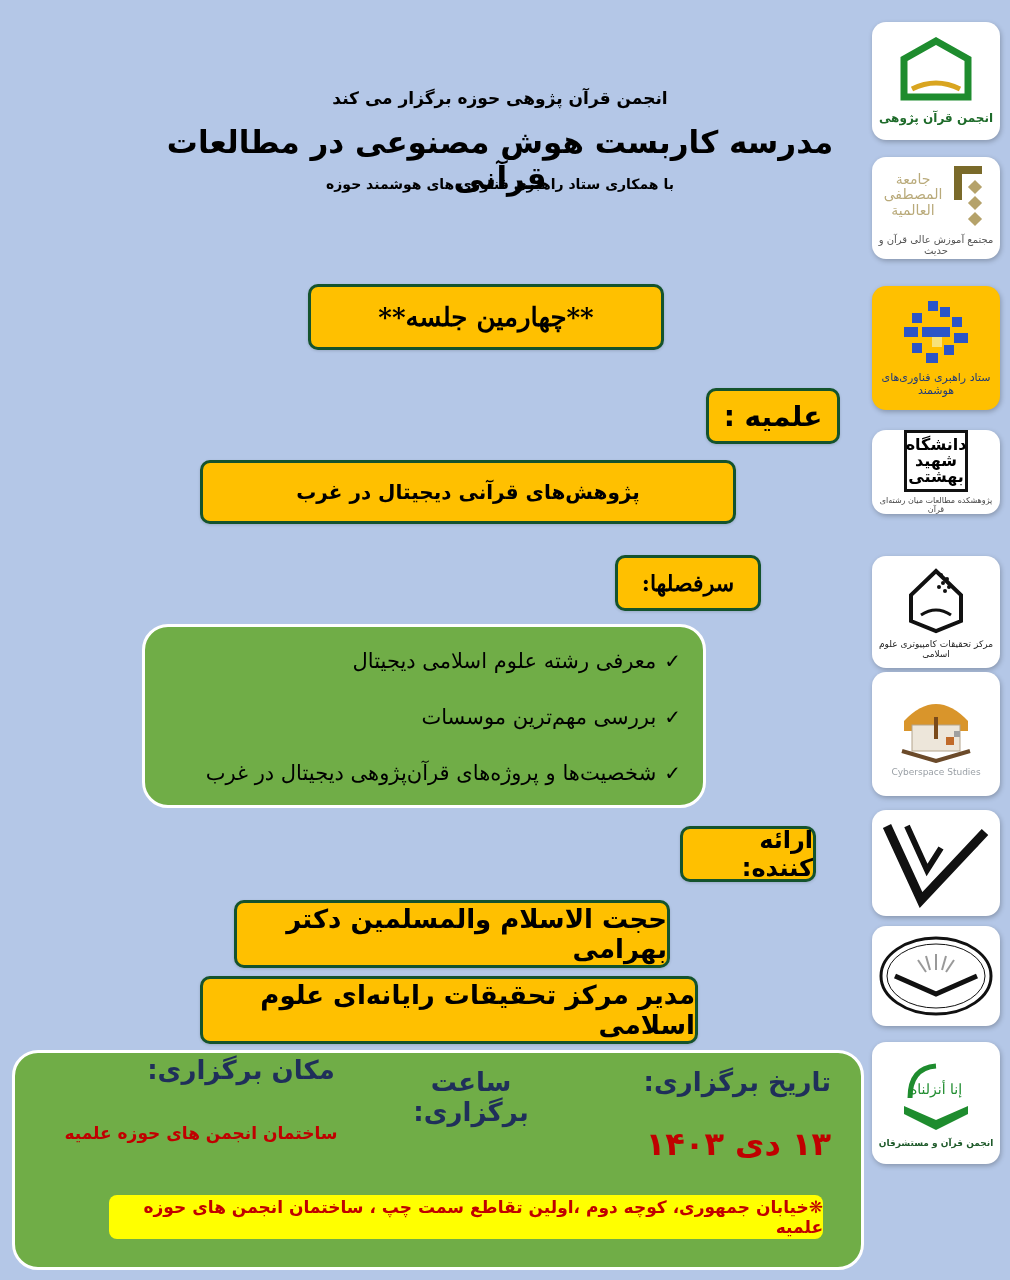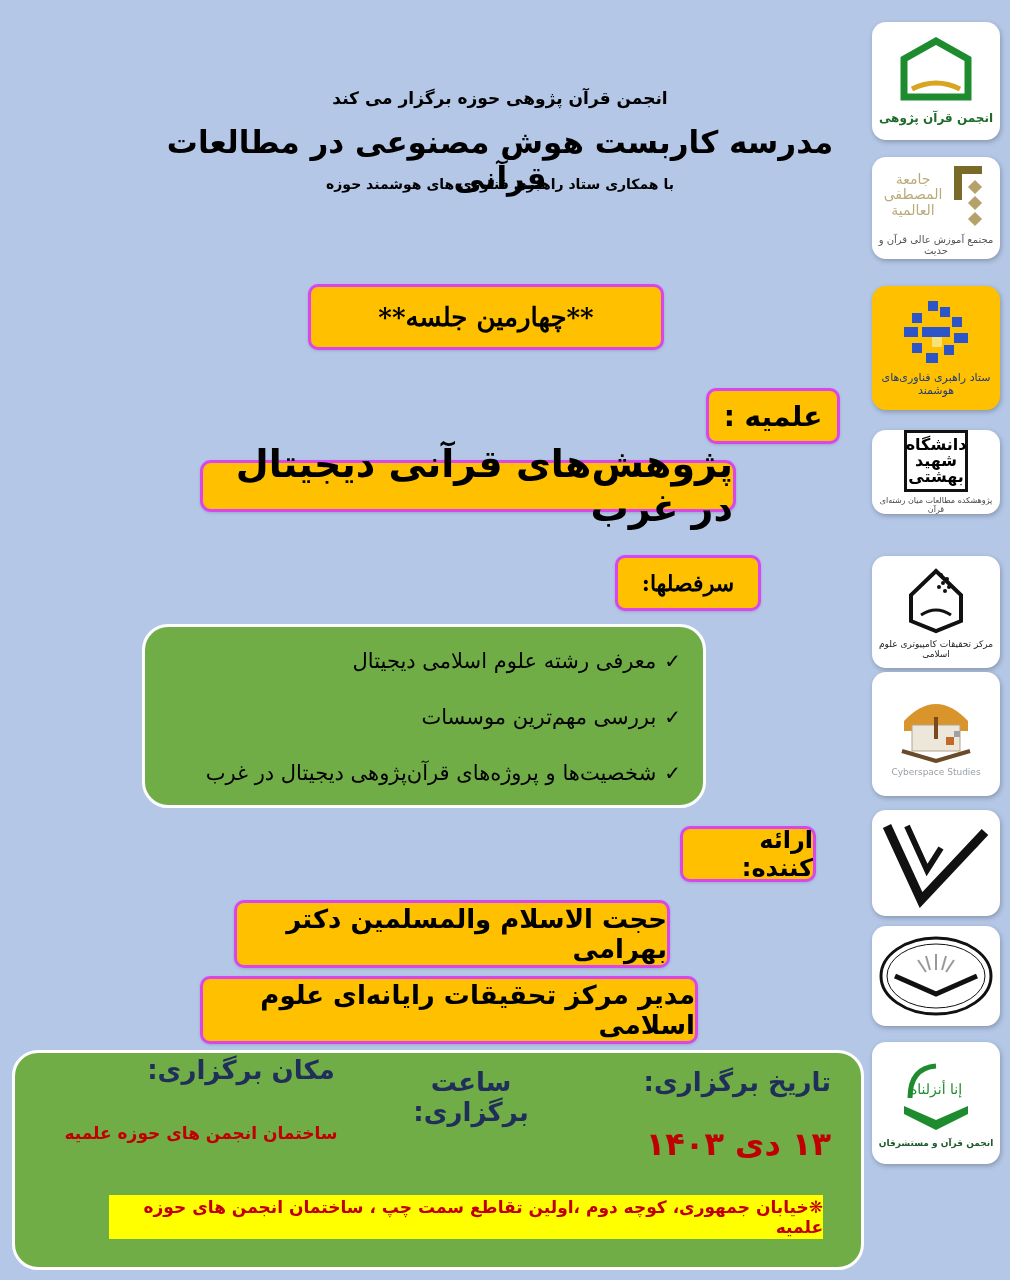--- a/index.html
+++ b/index.html
@@ -4,21 +4,21 @@
 <style>
   html, body { margin:0; padding:0; }
   body {
     width:1010px; height:1280px; background:#B4C7E7; position:relative; overflow:hidden;
     font-family:"DejaVu Sans", sans-serif; color:#000;
   }
   .abs { position:absolute; }
   .rtl { direction:rtl; }
   .hdr { left:150px; width:700px; text-align:center; font-weight:bold; }
   .pill {
-    position:absolute; background:#FFC000; border:3px solid #d946ef; border-radius:10px;
+    position:absolute; background:#FFC000; border:3px solid #14532d; border-radius:10px;
     box-sizing:border-box; display:flex; align-items:center; justify-content:center;
     font-weight:bold; direction:rtl; box-shadow:0 1px 3px rgba(0,0,0,.15);
   }
   .greenbox {
     position:absolute; background:#70AD47; border:3px solid #fff; border-radius:26px;
     box-sizing:border-box; direction:rtl;
   }
   .topic { font-family:"DejaVu Serif", serif; font-size:21px; display:flex; align-items:center; gap:8px; position:absolute; right:22px; }
   .check { font-size:20px; }
   .logo {
@@ -38,21 +38,21 @@
 <div class="abs hdr rtl" style="top:124px;font-size:31px;">مدرسه کاربست هوش مصنوعی در مطالعات قرآنی</div>
 <div class="abs hdr rtl" style="top:176px;font-size:14px;">با همکاری ستاد راهبری فناوری های هوشمند حوزه</div>
 
 <div class="pill" style="left:308px;top:284px;width:356px;height:66px;font-size:26px;font-family:'DejaVu Serif',serif;">
   <span>**چهارمین جلسه**</span>
 </div>
 
 <div class="pill" style="left:706px;top:388px;width:134px;height:56px;font-size:28px;">
   <span>علمیه :</span>
 </div>
-<div class="pill" style="left:200px;top:460px;width:536px;height:52px;font-size:38px;border-radius:11px;">
+<div class="pill" style="left:200px;top:460px;width:536px;height:64px;font-size:20px;">
   <span>پژوهش‌های قرآنی دیجیتال در غرب</span>
 </div>
 
 <div class="pill" style="left:615px;top:555px;width:146px;height:56px;font-size:22px;font-family:'DejaVu Serif',serif;">
   <span>سرفصلها:</span>
 </div>
 <div class="greenbox" style="left:142px;top:624px;width:564px;height:184px;color:#000;">
   <div class="topic" style="top:22px;">
     <span class="check">✓</span>
     <span>معرفی رشته علوم اسلامی دیجیتال</span>
@@ -82,21 +82,21 @@
     <div class="lab" style="margin-top:14px;text-align:right;">تاریخ برگزاری:</div>
     <div class="val" style="margin-top:28px;font-size:32px;text-align:right;">۱۳ دی ۱۴۰۳</div>
   </div>
   <div class="col" style="right:290px;width:200px;">
     <div class="lab" style="margin-top:14px;">ساعت برگزاری:</div>
   </div>
   <div class="col" style="right:510px;width:300px;">
     <div class="lab" style="margin-top:2px;padding-left:80px;">مکان برگزاری:</div>
     <div class="val" style="margin-top:38px;font-size:17px;">ساختمان انجمن های حوزه علمیه</div>
   </div>
-  <div class="abs" style="left:94px;top:142px;width:714px;height:44px;background:#FFFF00;display:flex;align-items:center;justify-content:center;direction:rtl;">
+  <div class="abs" style="left:94px;top:142px;width:714px;height:44px;background:#FFFF00;display:flex;align-items:center;justify-content:center;direction:rtl;border-radius:8px;">
     <span style="color:#C00000;font-weight:bold;font-size:17px;">❋خیابان جمهوری، کوچه دوم ،اولین تقاطع سمت چپ ، ساختمان انجمن های حوزه علمیه</span>
   </div>
 </div>
 
 <div class="logo" style="top:22px;height:118px;">
   <svg width="80" height="70" viewBox="0 0 80 70">
     <path d="M40 4 L72 22 L72 60 L8 60 L8 22 Z" fill="none" stroke="#1E8C2E" stroke-width="7"></path>
     <path d="M16 52 Q40 40 64 52" fill="none" stroke="#D9A520" stroke-width="5"></path>
   </svg>
   <div class="cap" style="color:#1E6B2A;font-size:12px;">انجمن قرآن پژوهی</div>

